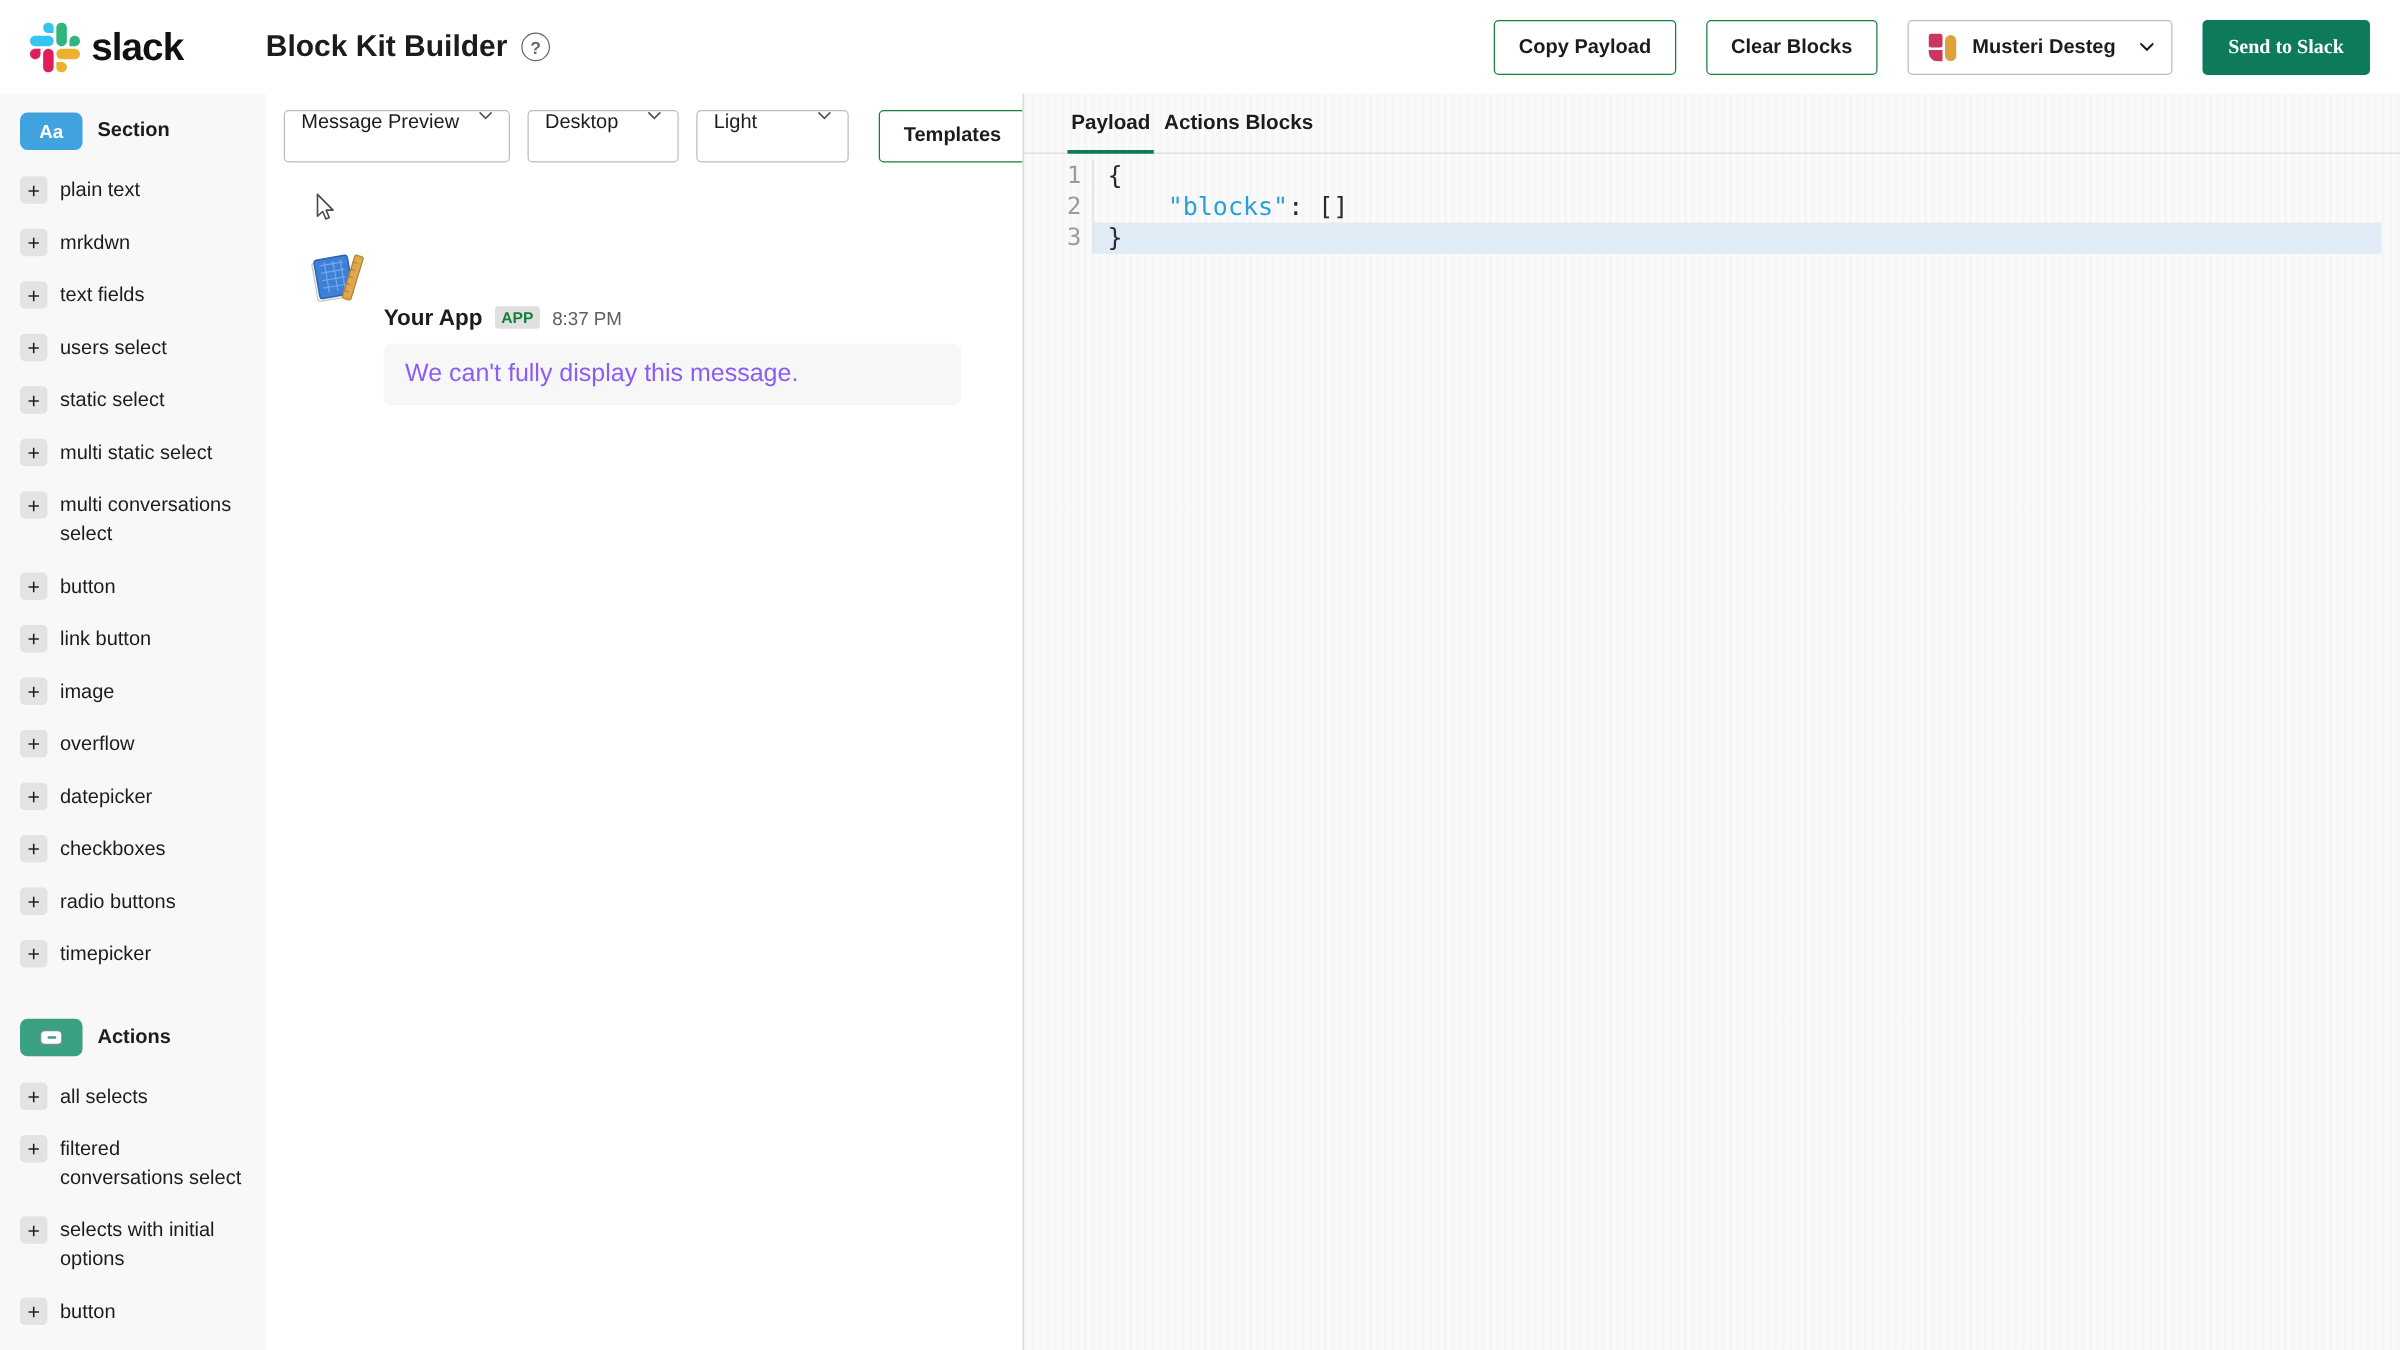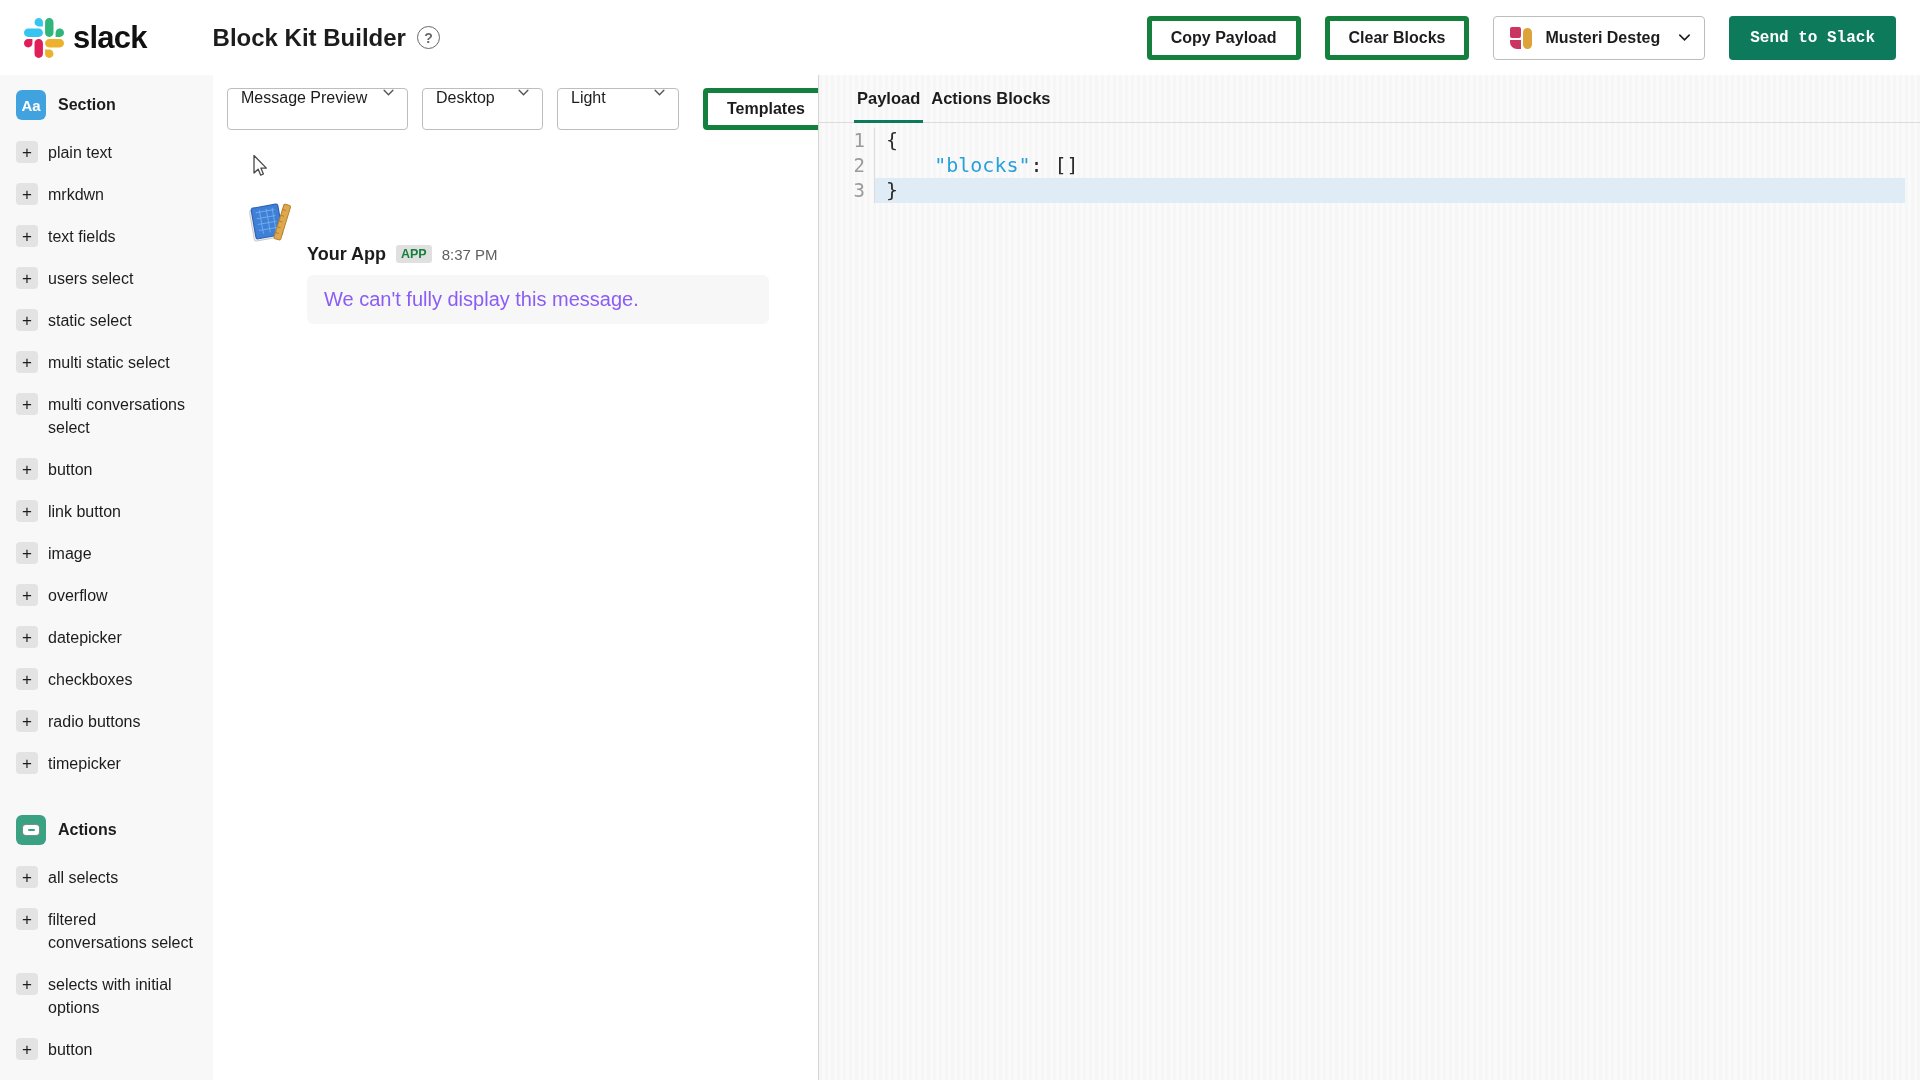--- a/index.html
+++ b/index.html
@@ -10,36 +10,36 @@
   .header { position:absolute; top:0; left:0; width:1920px; height:75px;
             background:#fff; display:flex; align-items:center; padding:12px 24px; }
   .logo { display:flex; align-items:center; gap:9px; }
   .wordmark { font-size:31px; font-weight:800; letter-spacing:-0.8px; color:#111; }
   .title-wrap { margin-left:66px; display:flex; align-items:center; gap:11px; }
   .page-title { font-size:24px; font-weight:700; }
   .help-icon { width:23px; height:23px; border:1.6px solid #696969; border-radius:50%;
                display:flex; align-items:center; justify-content:center;
                font-size:14px; font-weight:700; color:#696969; cursor:pointer; }
   .header-actions { margin-left:auto; display:flex; align-items:center; gap:24px; }
-  .btn { height:44px; padding:0 19px; background:#fff; border:5px solid #15803d;
+  .btn { height:44px; padding:0 19px; background:#fff; border:1px solid #15803d;
          border-radius:4px; font-size:16px; font-weight:700; color:#1d1c1d;
          font-family:"Liberation Sans",sans-serif; cursor:pointer; }
   .workspace-select { height:44px; border:1px solid #bdbdbd; border-radius:4px;
          background:#fff; display:flex; align-items:center; gap:11px;
          padding:0 14px; cursor:pointer; }
   .workspace-name { font-size:16px; font-weight:700; }
   .btn-primary { height:44px; padding:0 21px; border:none; border-radius:4px;
          background:var(--accent_green); color:#fff; font-size:16px; font-weight:700;
-         font-family:Liberation Mono, monospace; cursor:pointer; }
+         font-family:Liberation Serif, serif; cursor:pointer; }
 
   
   .sidebar { position:absolute; top:75px; left:0; width:213px; height:1005px;
              background:#f8f8f8; padding:15px 8px 0 16px; overflow:hidden; }
   .group-header { display:flex; align-items:center; gap:12px; margin-bottom:21px; }
-  .gicon { width:30px; height:30px; border-radius:6px; display:flex;
+  .gicon { width:50px; height:30px; border-radius:6px; display:flex;
            align-items:center; justify-content:center; flex-shrink:0; }
   .gicon.blue { background:var(--icon_blue); color:#fff; font-size:15px; font-weight:700; }
   .gicon.green { background:var(--icon_green); }
   .btn-shape { width:18px; height:12px; background:#fff; border-radius:4px;
                border:1.5px solid rgba(0,60,40,.55); display:flex;
                align-items:center; justify-content:center; }
   .btn-dash { width:7px; height:2.5px; background:var(--icon_green); border-radius:1px; }
   .group-title { font-size:16px; font-weight:700; }
   .items { list-style:none; }
   .item { display:flex; align-items:flex-start; gap:10px; margin-bottom:19px; cursor:pointer; }

